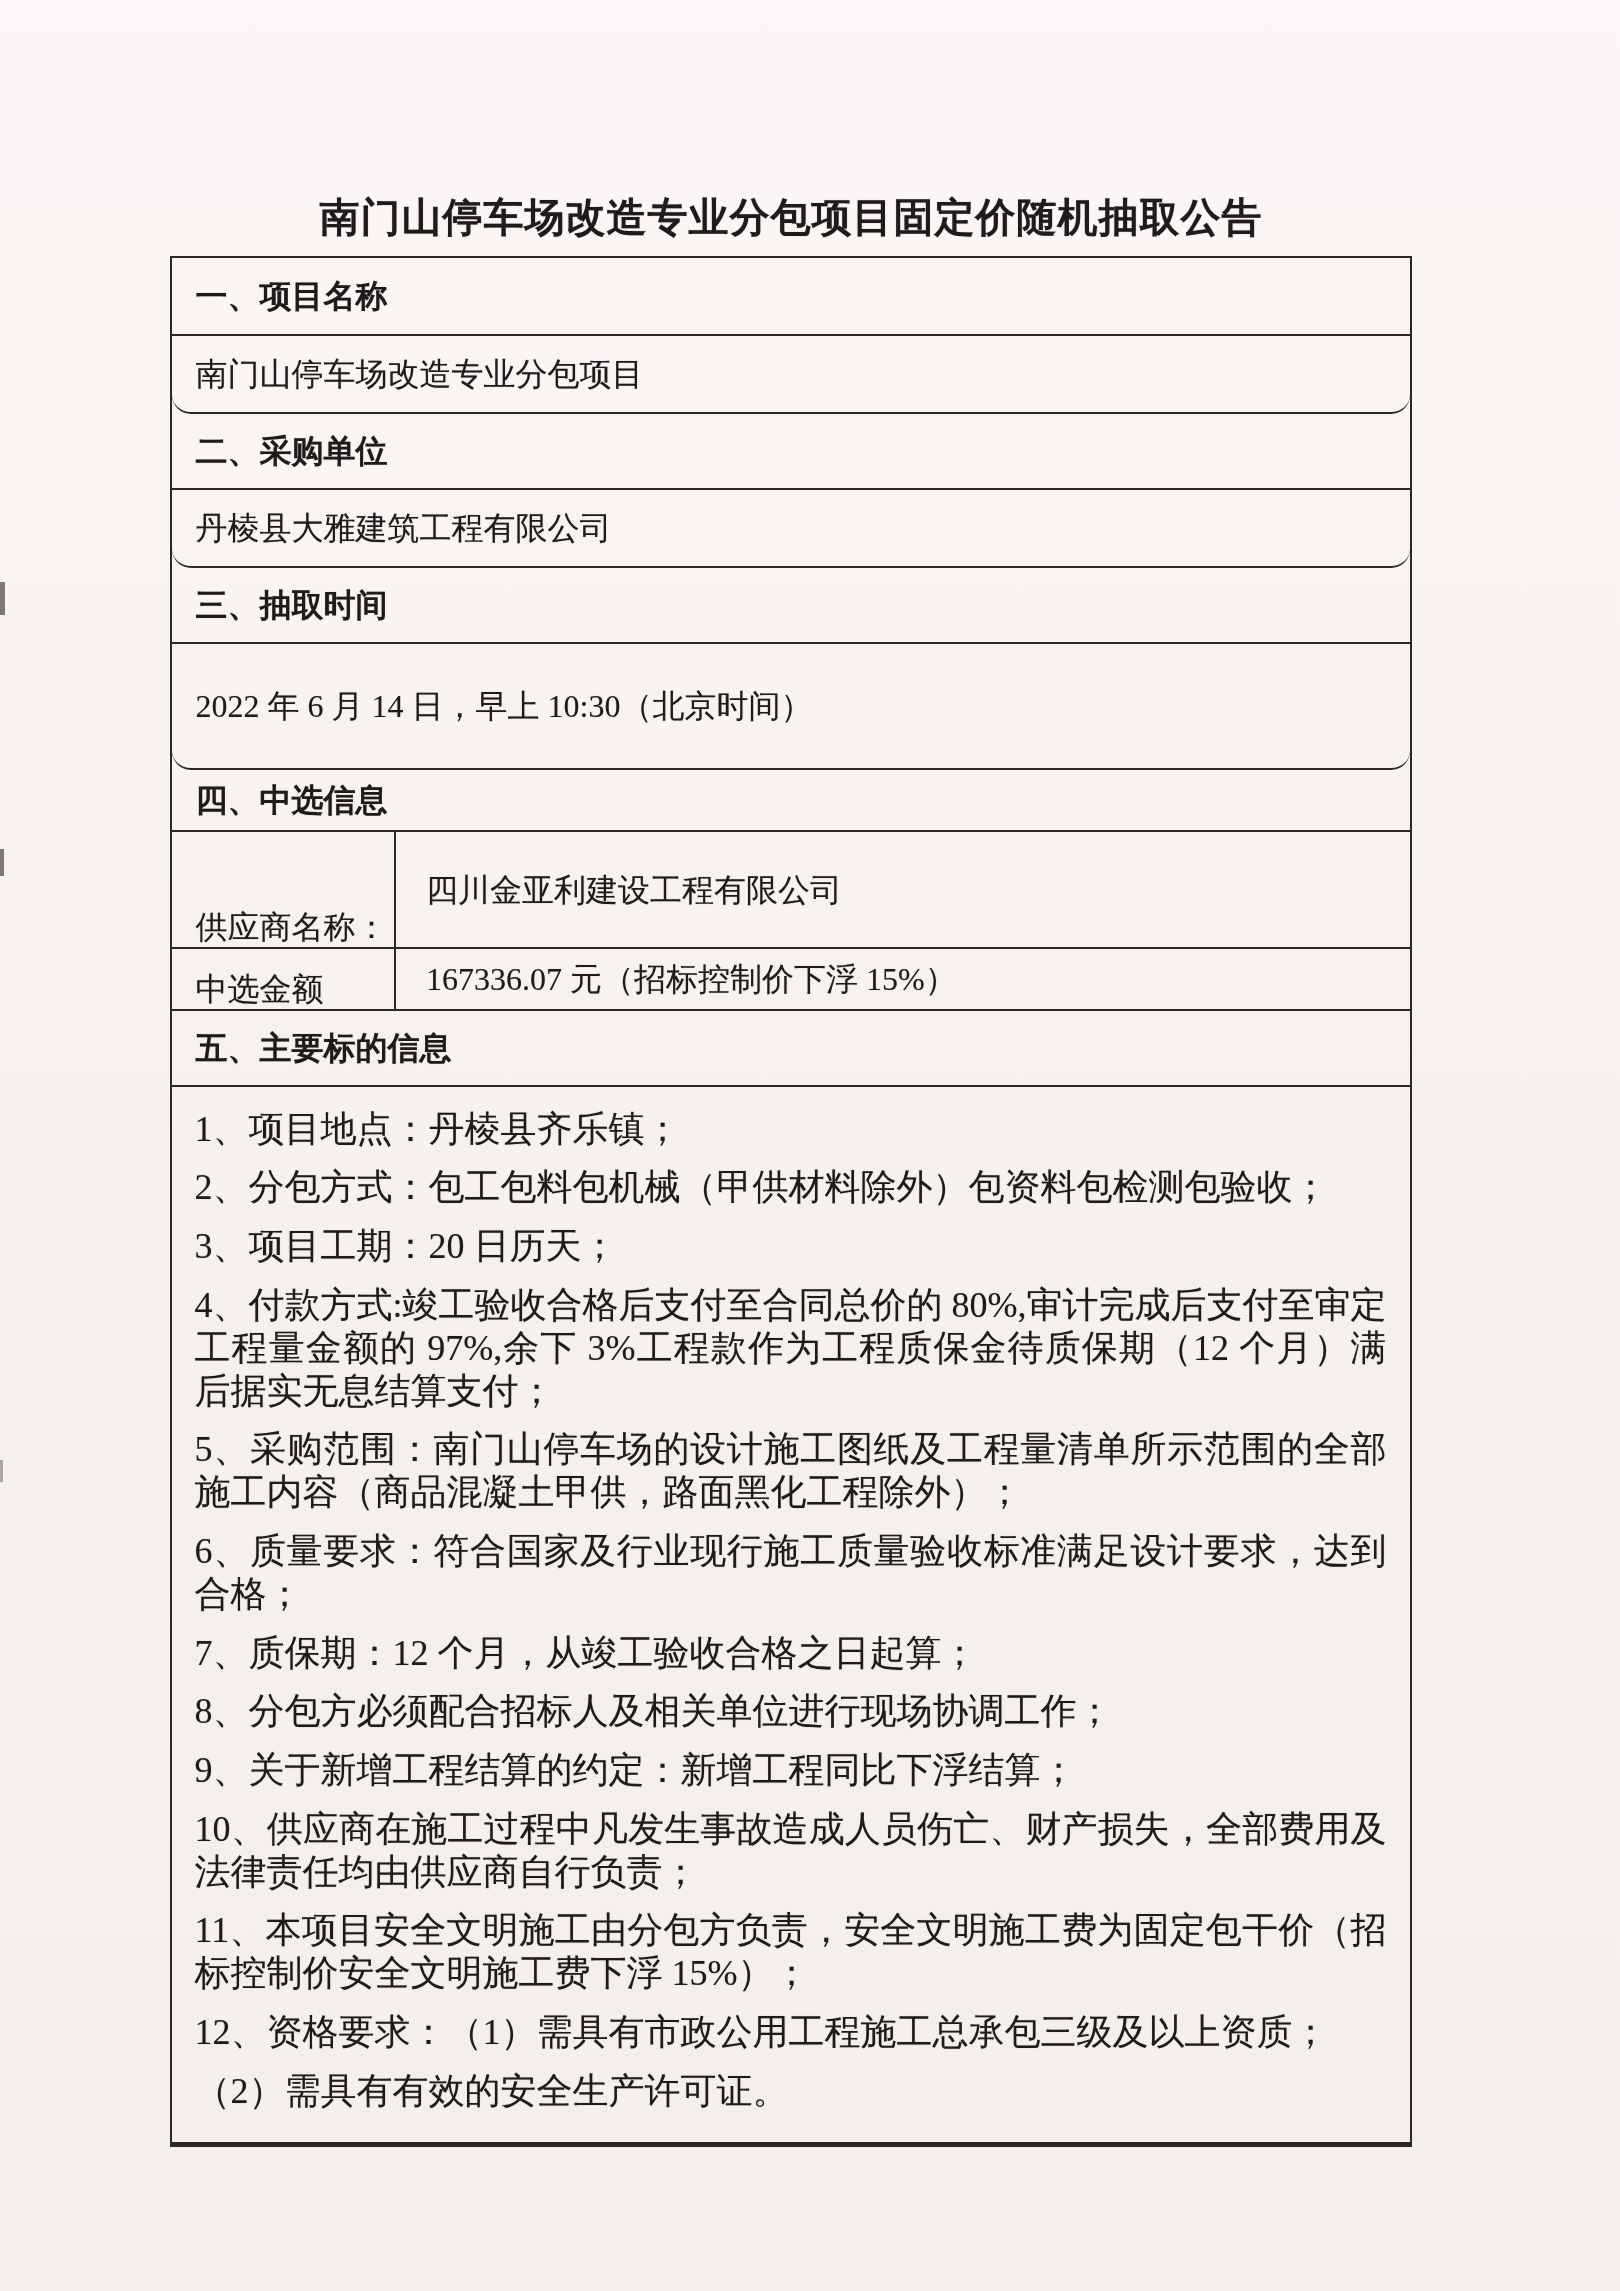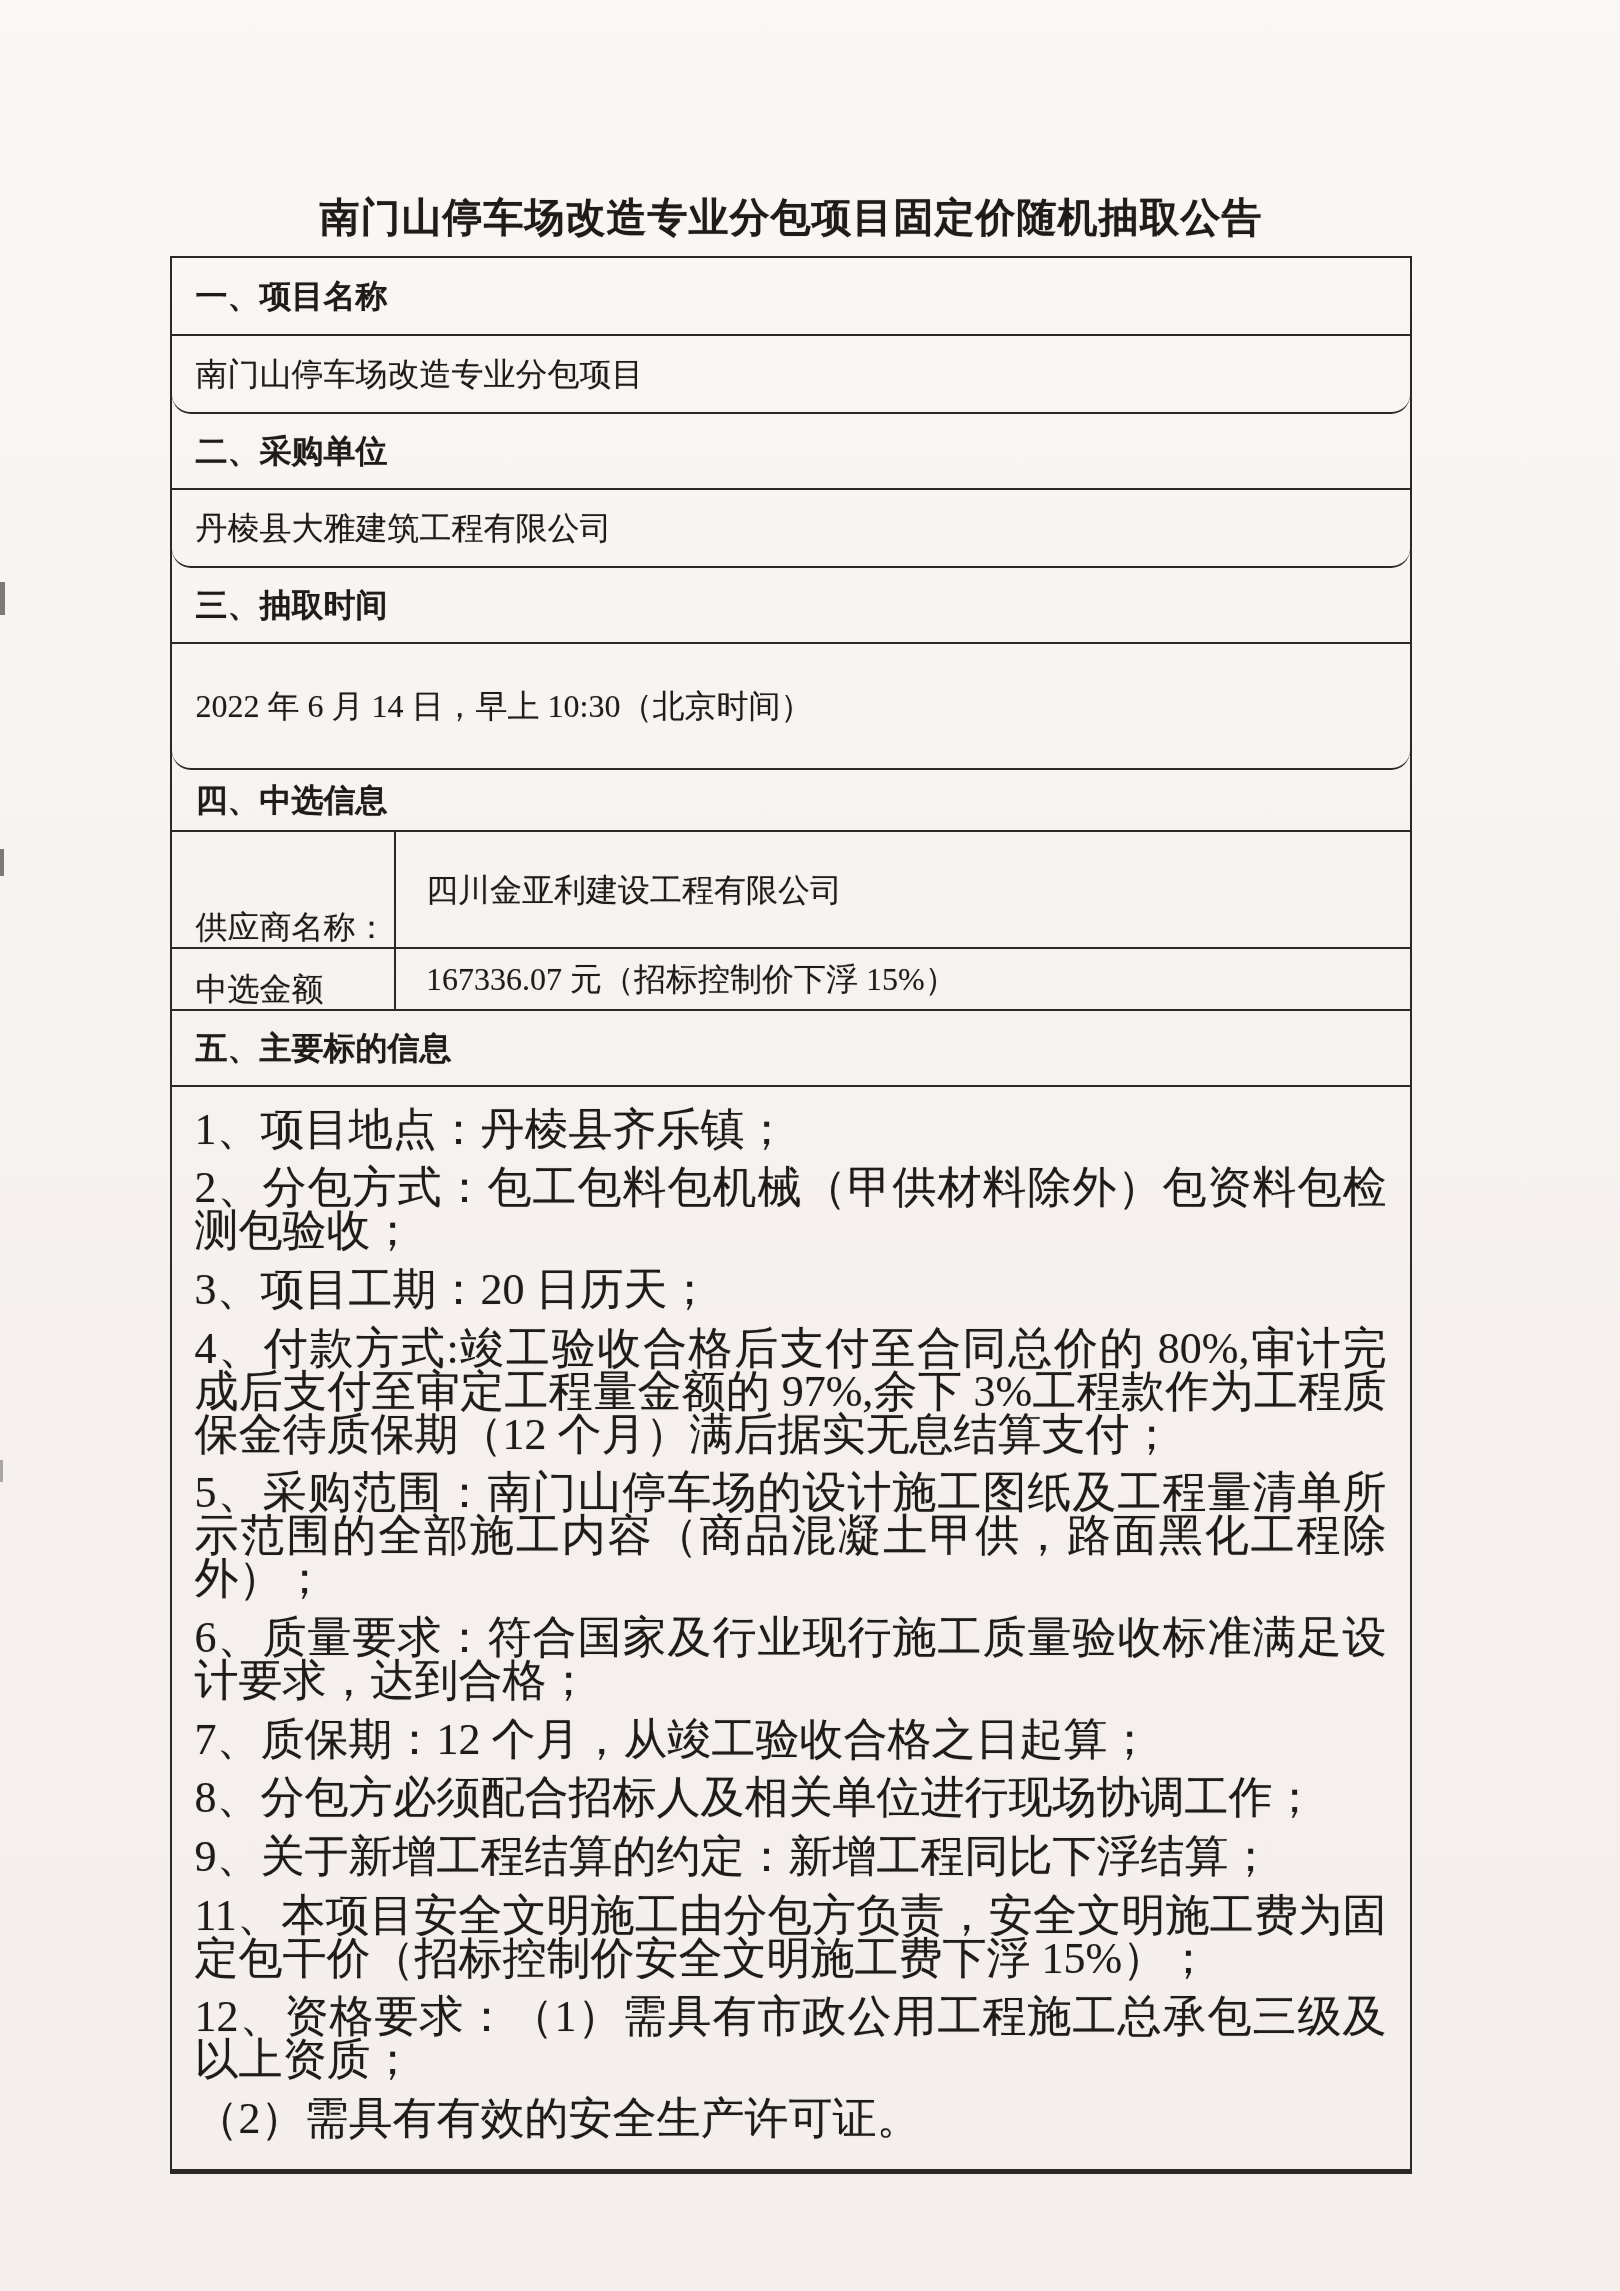--- a/index.html
+++ b/index.html
@@ -79,21 +79,21 @@
     flex: 1;
     height: 100%;
     display: flex;
     align-items: center;
     padding-left: 30px;
   }
 
   .big-cell {
     display: block;
     padding: 20.6px 23.5px 29px 22.5px;
-    font-size: 44px;
+    font-size: 36px;
   }
   .big-cell p {
     line-height: 43px;
     margin-bottom: 15.7px;
     text-align: justify;
     word-break: break-all;
   }
   .big-cell p:last-child { margin-bottom: 0; }
 
   .scan-artifact {
@@ -165,20 +165,21 @@
     <div class="tr big-cell">
       <p>1、项目地点：丹棱县齐乐镇；</p>
       <p>2、分包方式：包工包料包机械（甲供材料除外）包资料包检测包验收；</p>
       <p>3、项目工期：20 日历天；</p>
       <p>4、付款方式:竣工验收合格后支付至合同总价的 80%,审计完成后支付至审定工程量金额的 97%,余下 3%工程款作为工程质保金待质保期（12 个月）满后据实无息结算支付；</p>
       <p>5、采购范围：南门山停车场的设计施工图纸及工程量清单所示范围的全部施工内容（商品混凝土甲供，路面黑化工程除外）；</p>
       <p>6、质量要求：符合国家及行业现行施工质量验收标准满足设计要求，达到合格；</p>
       <p>7、质保期：12 个月，从竣工验收合格之日起算；</p>
       <p>8、分包方必须配合招标人及相关单位进行现场协调工作；</p>
       <p>9、关于新增工程结算的约定：新增工程同比下浮结算；</p>
+      <p>10、供应商在施工过程中凡发生事故造成人员伤亡、财产损失，全部费用及法律责任均由供应商自行负责；</p>
       <p>11、本项目安全文明施工由分包方负责，安全文明施工费为固定包干价（招标控制价安全文明施工费下浮 15%）；</p>
       <p>12、资格要求：（1）需具有市政公用工程施工总承包三级及以上资质；</p>
       <p>（2）需具有有效的安全生产许可证。</p>
     </div>
 
   </div>
 
   <div class="scan-artifact sa-1"></div>
   <div class="scan-artifact sa-2"></div>
   <div class="scan-artifact sa-3"></div>

